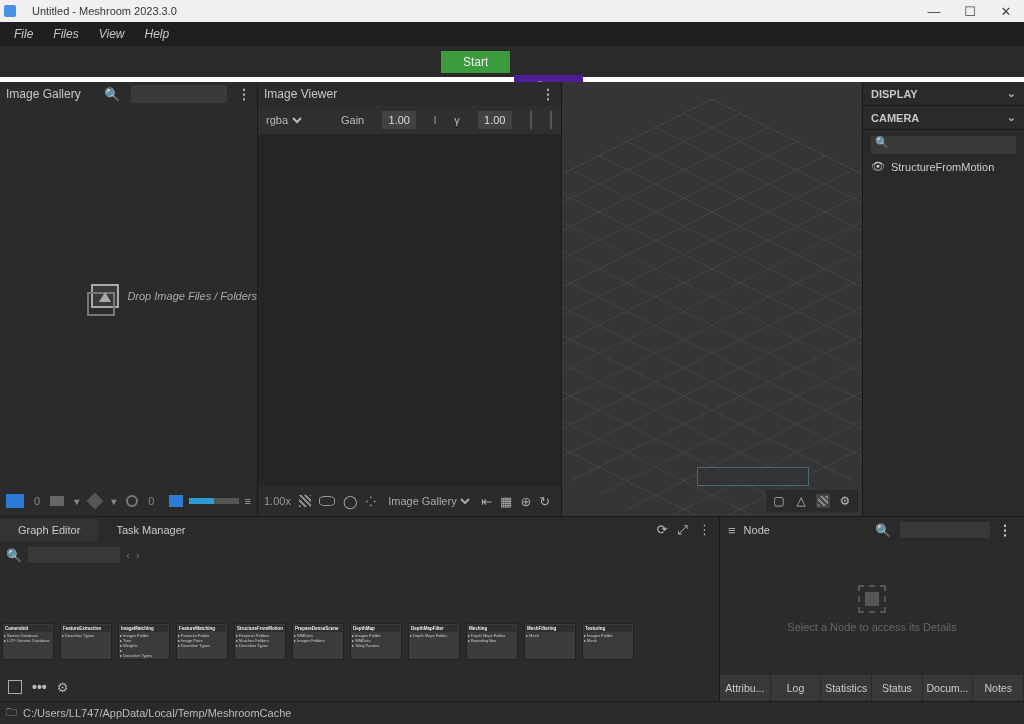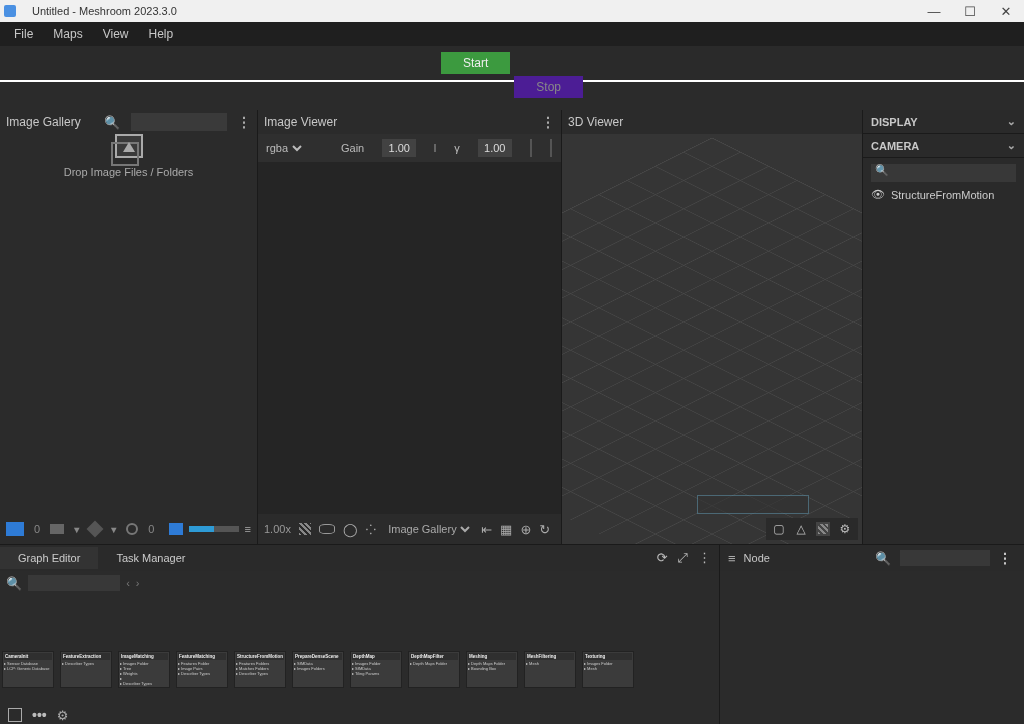--- a/index.html
+++ b/index.html
@@ -3,33 +3,33 @@
 <meta charset="utf-8">
 <style>
 * { margin: 0; padding: 0; box-sizing: border-box; font-family: "Segoe UI", Arial, sans-serif; }
 html, body { width: 1024px; height: 724px; overflow: hidden; background: #2b2b2b; color: #c8c8c8; font-size: 11px; }
 .titlebar { height: 22px; background: #f0f0f0; color: #333; display: flex; align-items: center; padding: 0 4px; justify-content: space-between; }
 .titlebar .left { display: flex; align-items: center; gap: 16px; }
 .titlebar .logo { width: 12px; height: 12px; background: #4a90e2; border-radius: 2px; }
 .titlebar .wbtns { display: flex; gap: 8px; font-size: 13px; color: #444; }
 .titlebar .wbtns span { width: 28px; text-align: center; }
 .menubar { height: 24px; background: #1f1f1f; display: flex; align-items: center; padding: 0 6px; gap: 4px; }
-.menubar .mitem { padding: 2px 8px; font-size: 12px; }
-.toprow { height: 36px; background: #2a2a2a; display: flex; align-items: center; justify-content: center; gap: 4px; border-bottom: 2px solid #ffffff; }
+.menubar .mitem { padding: 2px 8px; font-size: 12px; font-style: italic; }
+.toprow { height: 36px; background: #2a2a2a; display: flex; align-items: center; justify-content: center; gap: 4px; border-bottom: 5px solid #ffffff; }
 .btn { padding: 4px 22px; font-size: 12px; border: none; color: #eee; }
 .btn.start { background: #3c9a3f; }
 .btn.stop { background: #4c1d95; color: #888; margin-top: 48px; }
-.main { height: 434px; display: flex; margin-top: 28px; }
+.main { height: 434px; display: flex; }
 .panel-title { height: 24px; display: flex; align-items: center; justify-content: space-between; padding: 0 6px; background: #2b2b2b; font-size: 12px; }
 .panel-title .pright { display: flex; align-items: center; gap: 10px; color: #aaa; }
 
 .gallery { width: 258px; display: flex; flex-direction: column; border-right: 1px solid #1a1a1a; }
 .gsearchrow { display: flex; align-items: center; gap: 6px; }
 .gsearchrow input { width: 96px; height: 18px; background: #3a3a3a; border: none; color: #ccc; padding: 0 4px; }
-.gbody { flex: 1; display: flex; flex-direction: column; align-items: center; justify-content: flex-start; color: #aaa; gap: 8px; }
+.gbody { flex: 1; display: flex; flex-direction: row; align-items: center; justify-content: flex-end; color: #aaa; gap: 8px; font-style: italic; }
 .drop-ico { width: 28px; height: 24px; border: 2px solid #aaa; background: #3a3a3a; position: relative; }
 .drop-ico:before { content: ""; position: absolute; left: -6px; top: 6px; width: 24px; height: 20px; border: 2px solid #777; }
 .drop-ico:after { content: ""; position: absolute; left: 6px; top: 6px; width: 0; height: 0; border-left: 6px solid transparent; border-right: 6px solid transparent; border-bottom: 10px solid #aaa; }
 .gfoot { height: 30px; background: #2b2b2b; display: flex; align-items: center; padding: 0 6px; gap: 10px; color: #888; justify-content: space-between; }
 .gfoot .gl { display: flex; gap: 10px; align-items: center; }
 .gfoot .gr { display: flex; gap: 6px; align-items: center; }
 .imgico { width: 18px; height: 14px; background: #2e7bd6; }
 .camico { width: 14px; height: 10px; background: #666; }
 .cubeico { width: 12px; height: 12px; background: #555; transform: rotate(45deg); }
 .lensico { width: 12px; height: 12px; border: 2px solid #777; border-radius: 50%; }
@@ -103,21 +103,21 @@
   </div>
   <div class="wbtns">
     <span>—</span>
     <span>☐</span>
     <span>✕</span>
   </div>
 </div>
 
 <div class="menubar">
   <div class="mitem">File</div>
-  <div class="mitem">Maps</div>
+  <div class="mitem">Files</div>
   <div class="mitem">View</div>
   <div class="mitem">Help</div>
 </div>
 
 <div class="toprow">
   <button class="btn start">Start</button>
   <button class="btn stop">Stop</button>
 </div>
 
 <div class="main">
@@ -186,23 +186,20 @@
       <select><option>Image Gallery</option></select>
       <span class="glyph">⇤</span>
       <span class="glyph">▦</span>
       <span class="glyph">⊕</span>
       <span class="glyph">↻</span>
     </div>
   </div>
 
   <div class="threed">
     <div class="vpwrap">
-      <div class="panel-title" style="border:none;">
-        <span>3D Viewer</span>
-      </div>
       <div class="viewport">
         <div class="grid3d"></div>
 
         <div class="tip">Meshroom Node</div>
         <div class="vpfoot">
           <span class="i">▢</span>
           <span class="i">△</span>
           <span class="i act">
               <span class="diag" style="width:10px;height:10px"></span>
             </span>
@@ -317,18 +314,31 @@
   </div>
   <div class="nodep">
     <div class="nprow">
       <span class="glyph">≡</span>
       <span>Node</span>
       <span style="flex:1"></span>
       <span class="glyph">🔍</span>
       <input style="">
       <span class="dots">⋮</span>
     </div>
+    <div class="npbody">
+      <div class="npico"></div>
+      <span>Select a Node to access its Details</span>
+    </div>
+    <div class="npfoot" id="nptabs">
+        <div class="nt">Attribu...</div>
+        <div class="nt">Log</div>
+        <div class="nt">Statistics</div>
+        <div class="nt">Status</div>
+        <div class="nt">Docum...</div>
+        <div class="nt">Notes</div>
+      </div>
   </div>
 </div>
 
 <div class="status">
   <span>🗀</span>
+  <span>C:/Users/LL747/AppData/Local/Temp/MeshroomCache</span>
 </div>
 
 </body></html>

